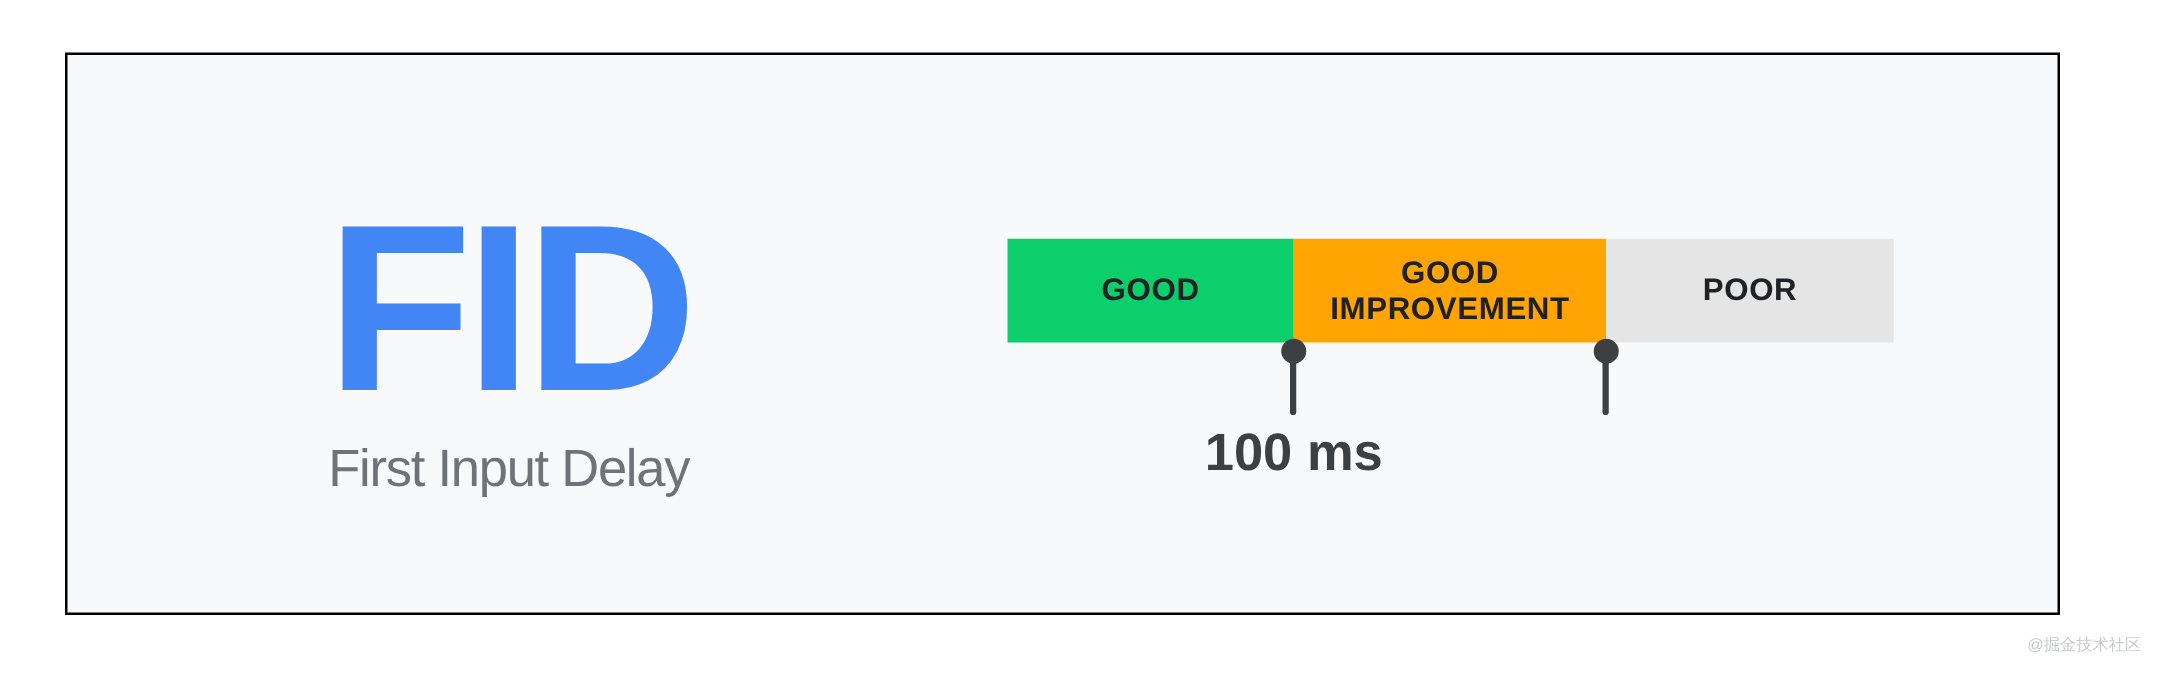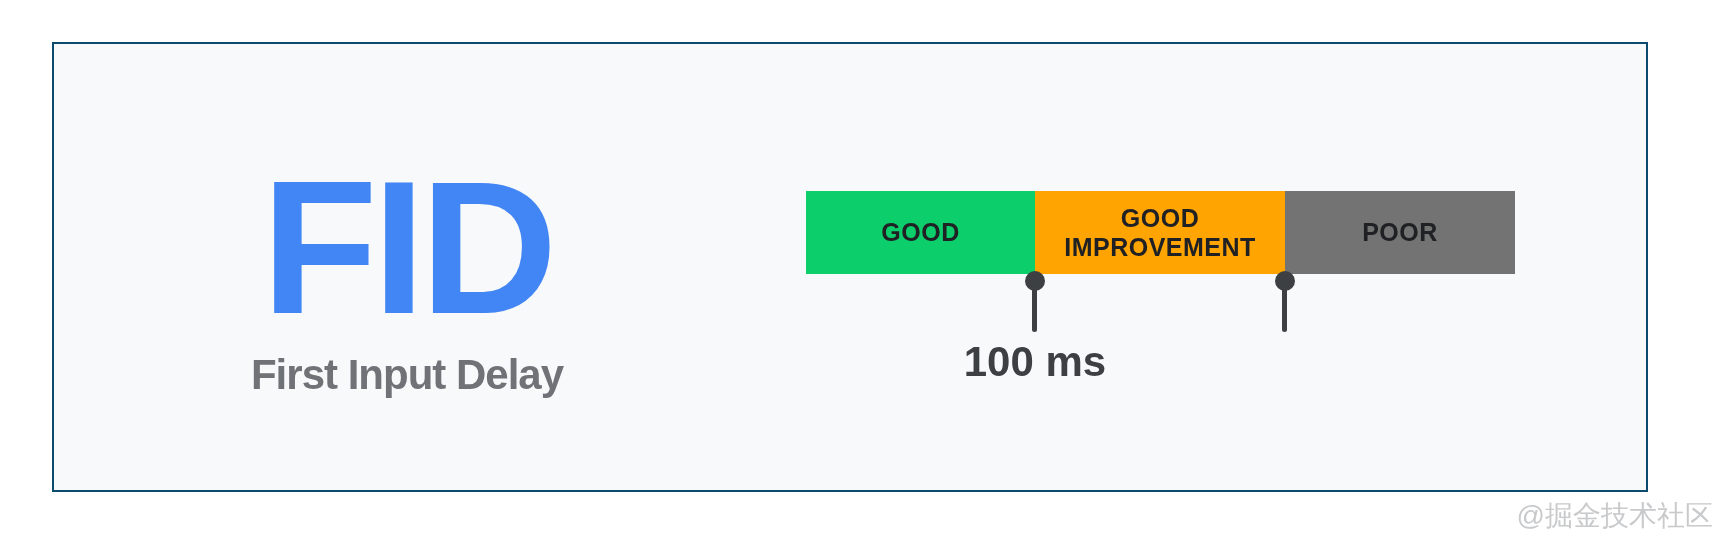--- a/index.html
+++ b/index.html
@@ -14,21 +14,21 @@
     overflow: hidden;
   }
 
   .card {
     position: absolute;
     left: 52px;
     top: 42px;
     width: 1596px;
     height: 450px;
     background: #f8f9fa;
-    border: 2px solid #0c4a6e;
+    border: 2px solid #000000;
   }
 
   
   .metric-block {
     position: absolute;
     left: 103px;
     top: 108px;
     width: 500px;
     text-align: center;
   }
@@ -36,21 +36,21 @@
     font-size: 190px;
     line-height: 190px;
     font-weight: 700;
     letter-spacing: -5px;
     color: #4285f4;
   }
   .metric-full {
     margin-top: 6px;
     font-size: 42px;
     line-height: 53px;
-    font-weight: 700;
+    font-weight: 400;
     letter-spacing: -1px;
     color: #6f7377;
   }
 
   
   .scale-bar {
     position: absolute;
     left: 752px;
     top: 147px;
     width: 709px;
@@ -104,21 +104,21 @@
     color: #3c4043;
   }
   .tl-100 { left: 861px; }
   .tl-300 { left: 1111px; }
 
   
   .watermark {
     position: absolute;
     right: 19px;
     top: 503px;
-    font-size: 28px;
+    font-size: 13px;
     line-height: 26px;
     color: #c9cacc;
   }
 </style>
 </head>
 <body>
 
 <div class="canvas">
   <div class="card">
 
@@ -127,21 +127,21 @@
       <div class="metric-full" style="color: rgb(111, 115, 119);">First Input Delay</div>
     </div>
 
     <div class="scale-bar">
       <div class="seg seg-good" style="background-color: rgb(12, 206, 107);">
         <span style="color: rgb(32, 33, 36);">GOOD</span>
       </div>
       <div class="seg seg-ni" style="background-color: rgb(255, 164, 0);">
         <span style="color: rgb(32, 33, 36);">GOOD IMPROVEMENT</span>
       </div>
-      <div class="seg seg-poor" style="background-color: #737373;">
+      <div class="seg seg-poor" style="background-color: #e5e5e5;">
         <span style="color: rgb(32, 33, 36);">POOR</span>
       </div>
     </div>
 
     <div class="marker-dot dot-100" style="background-color: rgb(60, 64, 67);"></div>
     <div class="marker-stem stem-100" style="background-color: rgb(60, 64, 67);"></div>
     <div class="threshold-label tl-100" style="color: rgb(60, 64, 67);">100 ms</div>
 
     <div class="marker-dot dot-300" style="background-color: rgb(60, 64, 67);"></div>
     <div class="marker-stem stem-300" style="background-color: rgb(60, 64, 67);"></div>

